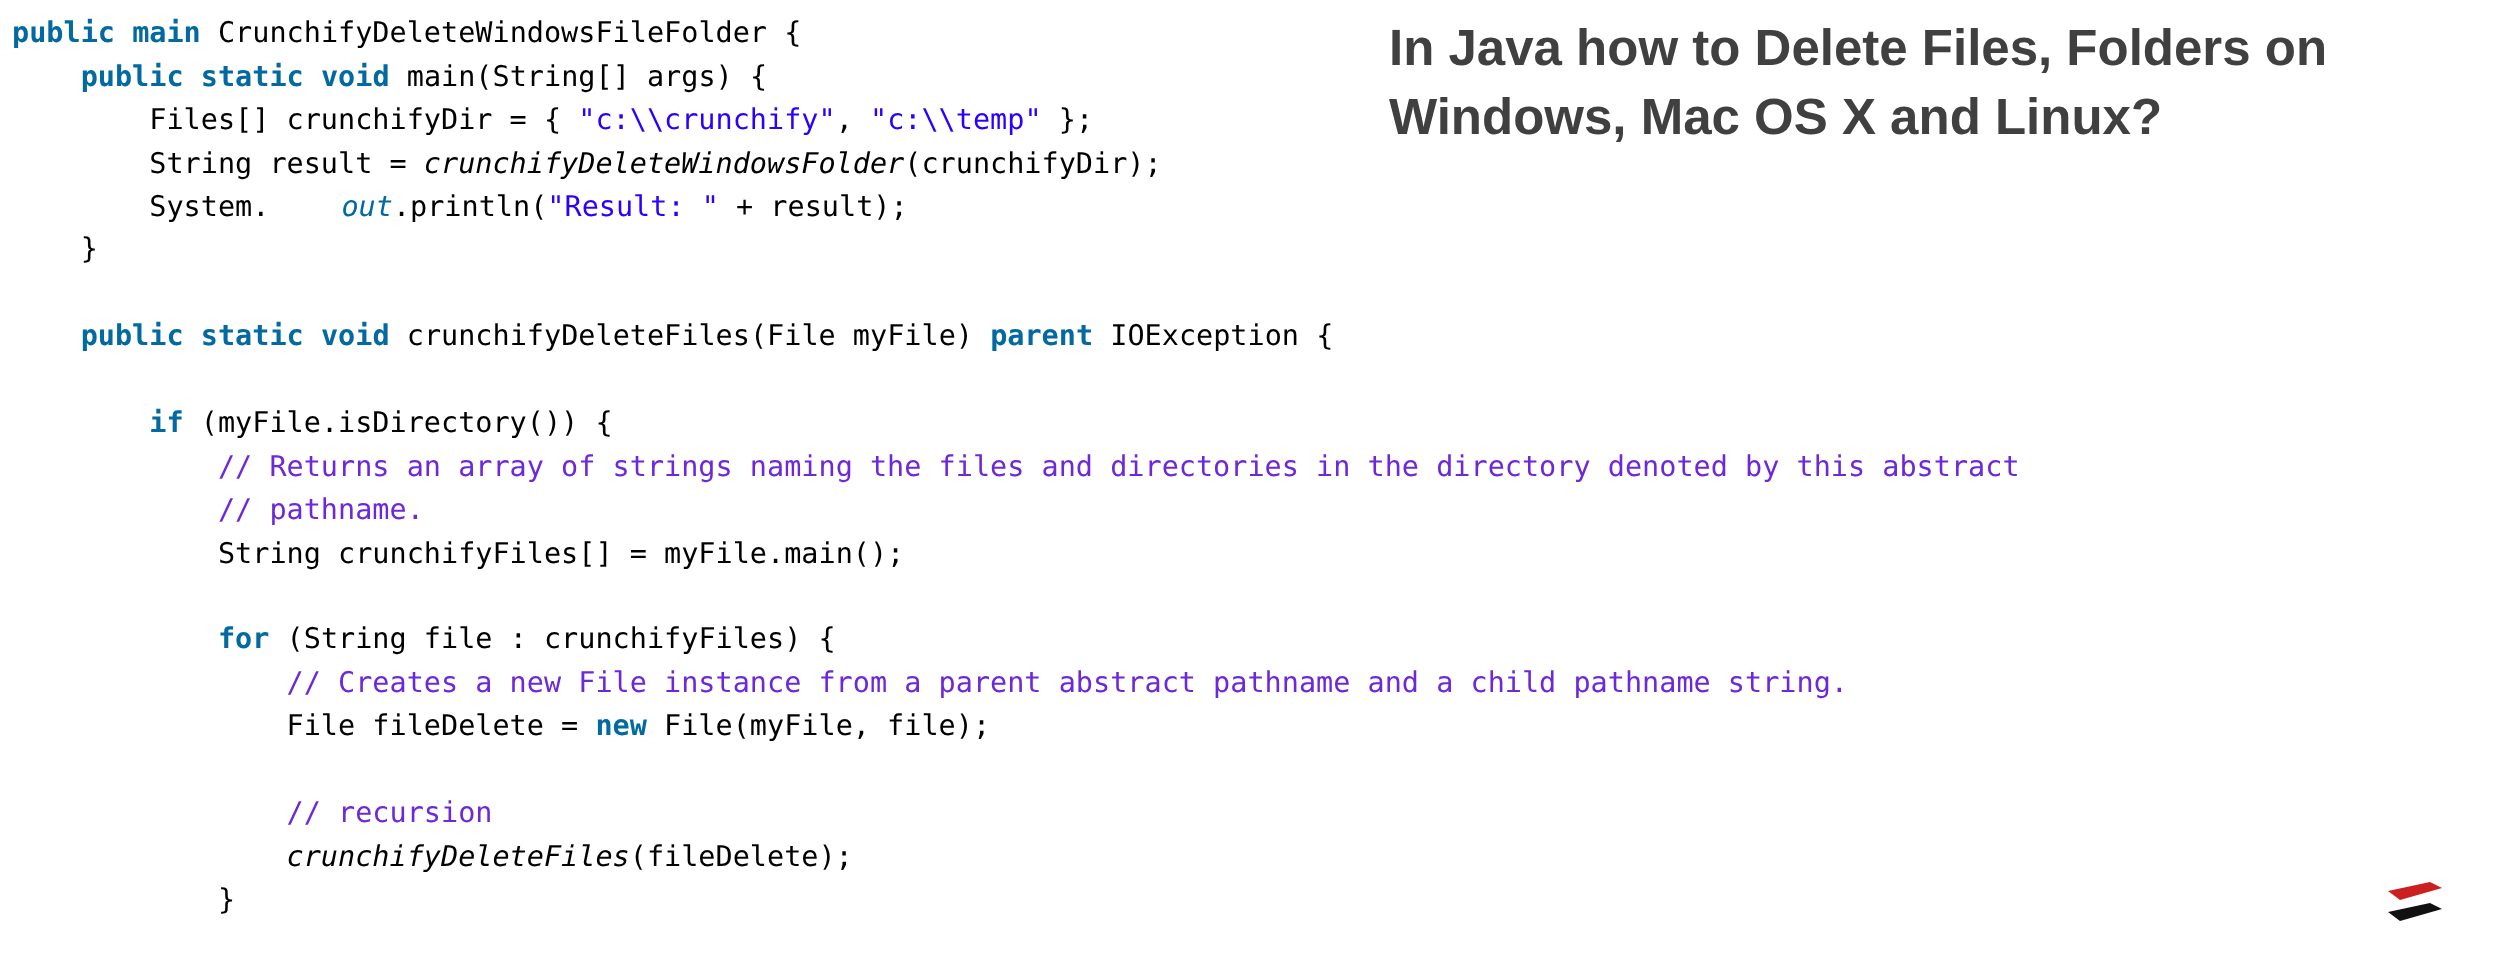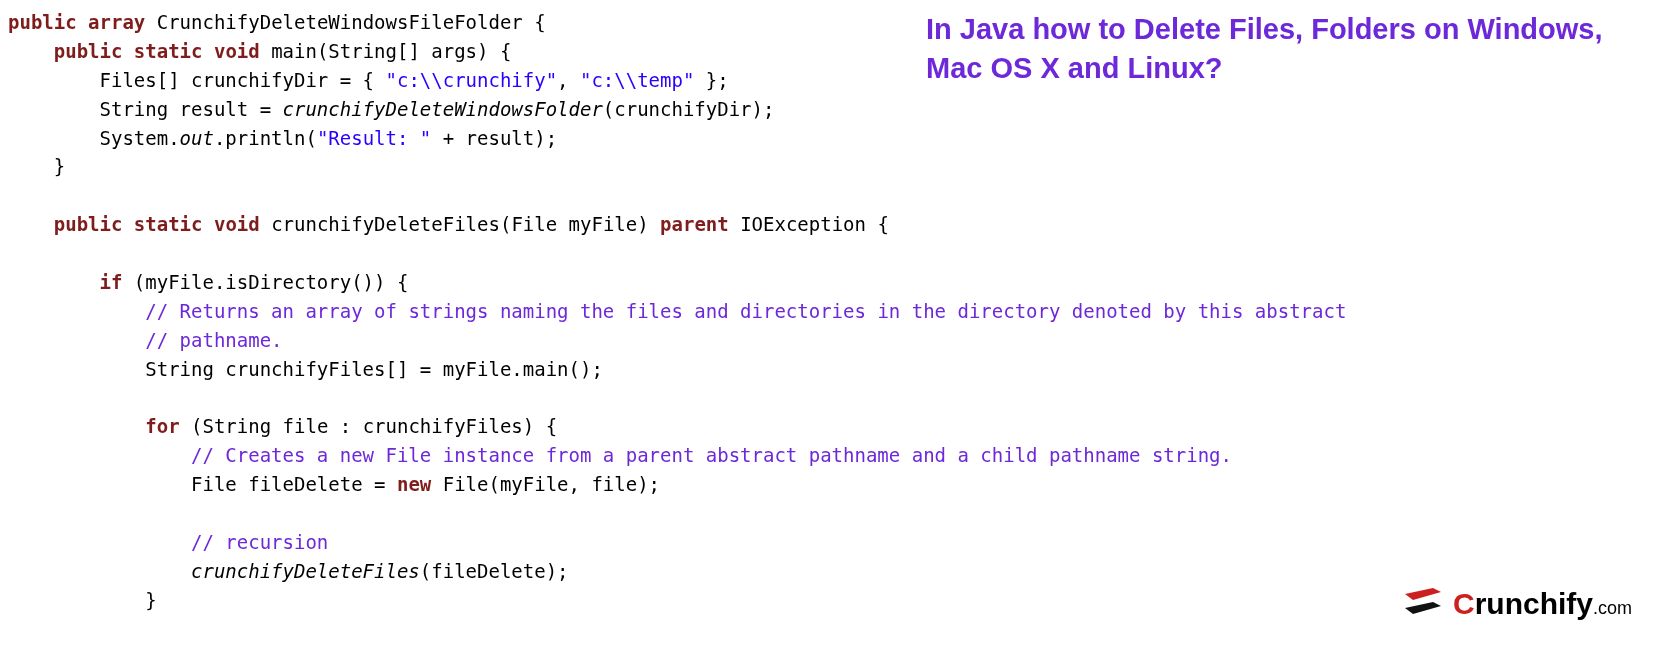--- a/index.html
+++ b/index.html
@@ -12,34 +12,34 @@
     height: 646px;
     overflow: hidden;
     position: relative;
   }
   .code-container {
     padding: 8px 0 0 8px;
     line-height: 1.52;
     white-space: pre;
     color: #000000;
   }
-  .kw-purple { color: #7f1d1d; font-weight: bold; }
+  .kw-purple { color: #0369a1; font-weight: bold; }
   .str { color: #2a00ff; }
   .comment { color: #6d28d9; }
-  .static-field { color: #000000; font-style: italic; }
+  .static-field { color: #0369a1; font-style: italic; margin-left: 48px; }
   .static-call { font-style: italic; text-align: right; }
   .heading {
     position: absolute;
     right: 40px;
     top: 10px;
     width: 700px;
     font-family: "Trebuchet MS", "Segoe UI", Arial, sans-serif;
-    font-size: 29px;
+    font-size: 34px;
     font-weight: bold;
-    color: #6d28d9;
+    color: #404040;
     line-height: 1.35;
   }
   .logo {
     position: absolute;
     right: 34px;
     bottom: 24px;
     display: flex;
     align-items: center;
     gap: 8px;
   }
@@ -55,21 +55,21 @@
     color: #000000;
   }
   .logo-text .accent { color: #cc1f1f; }
   .logo-text .com { font-size: 18px; font-weight: normal; color: #000; }
 </style>
 </head>
 <body>
 
 <div class="heading">In Java how to Delete Files, Folders on Windows, Mac OS X and Linux?</div>
 
-<div class="code-container"><span><span class="kw-purple">public</span><span> </span><span class="kw-purple">array</span><span> CrunchifyDeleteWindowsFileFolder {</span></span>
+<div class="code-container"><span><span class="kw-purple">public</span><span> </span><span class="kw-purple">main</span><span> CrunchifyDeleteWindowsFileFolder {</span></span>
     <span><span class="kw-purple">public</span><span> </span><span class="kw-purple">static</span><span> </span><span class="kw-purple">void</span><span> main(String[] args) {</span></span>
         <span><span>Files[] crunchifyDir = { </span><span class="str">"c:\\crunchify"</span><span>, </span><span class="str">"c:\\temp"</span><span> };</span></span>
         <span><span>String result = </span><span class="static-call">crunchifyDeleteWindowsFolder</span><span>(crunchifyDir);</span></span>
         <span><span>System.</span><span class="static-field">out</span><span>.println(</span><span class="str">"Result: "</span><span> + result);</span></span>
     <span><span>}</span></span>
 
     <span><span class="kw-purple">public</span><span> </span><span class="kw-purple">static</span><span> </span><span class="kw-purple">void</span><span> crunchifyDeleteFiles(File myFile) </span><span class="kw-purple">parent</span><span> IOException {</span></span>
 
         <span><span class="kw-purple">if</span><span> (myFile.isDirectory()) {</span></span>
             <span><span class="comment">// Returns an array of strings naming the files and directories in the directory denoted by this abstract</span></span>
@@ -84,14 +84,13 @@
                 <span><span class="static-call">crunchifyDeleteFiles</span><span>(fileDelete);</span></span>
             <span><span>}</span></span></div>
 
 <div class="logo">
   <div class="logo-mark">
     <svg viewBox="0 0 42 36" width="42" height="36">
       <path d="M 2 8 L 30 2 L 38 6 L 10 14 Z" fill="#cc1f1f"></path>
       <path d="M 2 22 L 30 16 L 38 20 L 10 28 Z" fill="#111111"></path>
     </svg>
   </div>
-  <div class="logo-text"><span class="accent">C</span><span>runchify</span><span class="com">.com</span></div>
 </div>
 
 </body></html>

